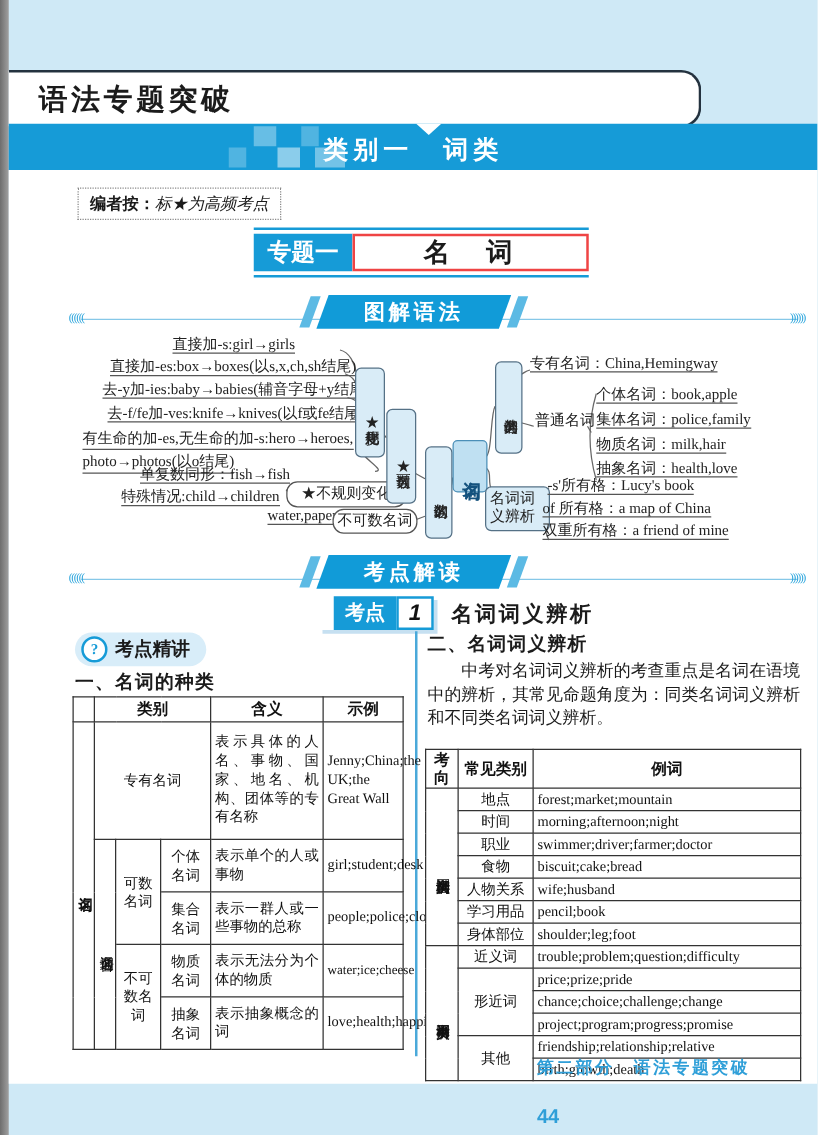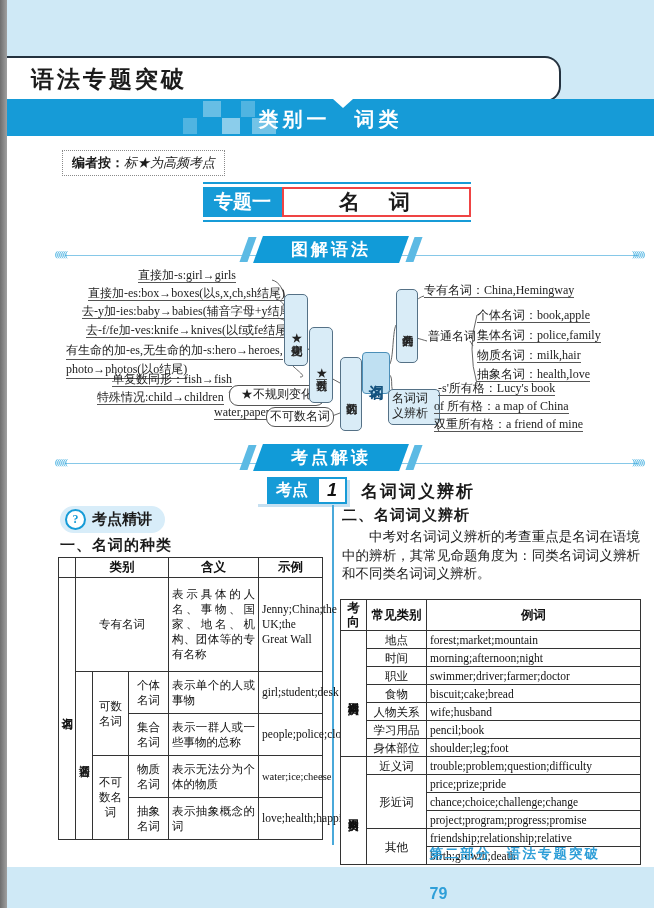--- a/index.html
+++ b/index.html
@@ -355,15 +355,15 @@
       <td>friendship;relationship;relative</td>
     </tr>
     <tr>
       <td>birth;growth;death</td>
     </tr>
   </tbody>
     </table>
 
   <div class="footer">
     <span class="ft">第二部分　语法专题突破</span>
-    <span class="pn">79</span>
+    <span class="pn">44</span>
   </div>
 </div>
 
 </body></html>

